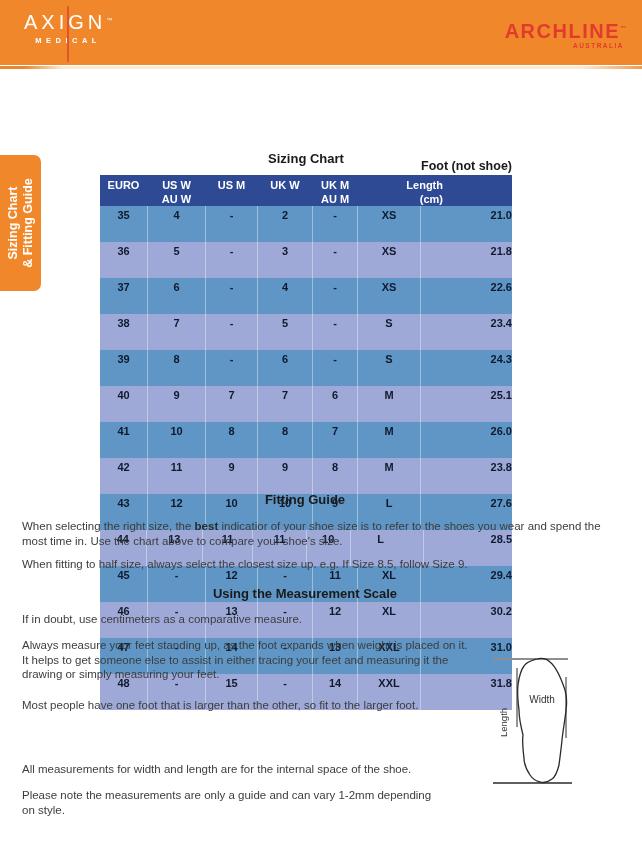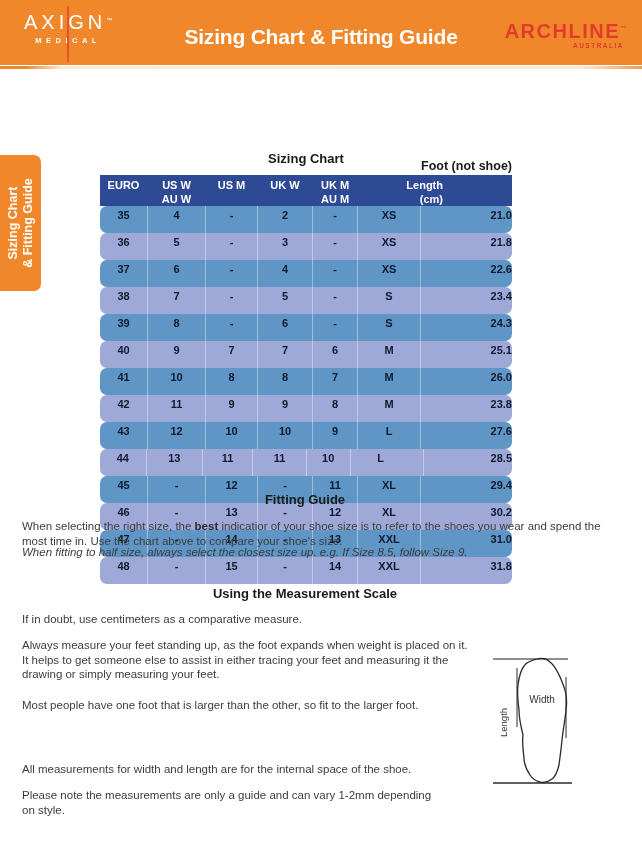--- a/index.html
+++ b/index.html
@@ -48,21 +48,21 @@
   }
   
   .sizing-table{position:absolute;left:100px;top:175px;width:412px;}
   .thead{display:flex;background:#2E4A94;height:31px;}
   .th{
     box-sizing:border-box;color:#fff;font-weight:bold;font-size:11px;
     line-height:13.5px;text-align:center;padding-top:4px;
   }
   .thead .th + .th{border-left:1px solid #2E4A94;}
   .th:last-child{text-align:right;padding-right:6px;}
-  .tr{display:flex;height:27px;border-radius:7px;}
+  .tr{display:flex;height:36px;}
   .tr.dark{background:#5F96C5;}
   .tr.light{background:#9FA9D8;}
   .td{
     box-sizing:border-box;font-size:11px;font-weight:bold;color:#101a2e;
     text-align:center;line-height:19px;
   }
   .tr .td + .td{border-left:1px solid rgba(255,255,255,0.38);}
   .td:last-child{text-align:right;}
   
   .section-heading{
@@ -78,21 +78,20 @@
 </style>
 </head>
 <body>
 
 <div class="topbar">
   <div class="brand">
     <div class="brand-name"><span>AXIGN</span><span class="brand-tm">™</span></div>
     <div class="brand-sub">MEDICAL</div>
   </div>
   <div class="brand-pin"></div>
-  <div class="doc-title">Sizing Chart &amp; Fitting Guide</div>
   <div class="partner">
     <div class="partner-name"><span>ARCHLINE</span><span class="partner-tm">™</span></div>
     <div class="partner-sub">AUSTRALIA</div>
   </div>
 </div>
 <div class="under-line"></div>
 
 <div class="side-tab">
   <div class="side-tab-text">
     <div>Sizing Chart</div>
@@ -252,21 +251,21 @@
         <div class="td" style="width: 55px;">-</div>
         <div class="td" style="width: 45px;">14</div>
         <div class="td" style="width: 63px;">XXL</div>
         <div class="td" style="width: 92px;">31.8</div>
       </div>
     </div>
 </div>
 
 <div class="section-heading" style="top:492px;">Fitting Guide</div>
 <div class="para" style="top:519px;width:602px;"><span>When selecting the right size, the </span><b>best</b><span> indicatior of your shoe size is to refer to the shoes you wear and spend the most time in. Use the chart above to compare your shoe's size.</span></div>
-<div class="para" style="top:545px;width:602px;font-style:italic;">When fitting to half size, always select the closest size up. e.g. If Size 8.5, follow Size 9.</div>
+<div class="para" style="top:557px;width:602px;">When fitting to half size, always select the closest size up. e.g. If Size 8.5, follow Size 9.</div>
 
 <div class="section-heading" style="top:586px;">Using the Measurement Scale</div>
 <div class="para" style="top:612px;width:602px;">If in doubt, use centimeters as a comparative measure.</div>
 <div class="para" style="top:638px;width:452px;">Always measure your feet standing up, as the foot expands when weight is placed on it. It helps to get someone else to assist in either tracing your feet and measuring it the drawing or simply measuring your feet.</div>
 <div class="para" style="top:698px;width:602px;">Most people have one foot that is larger than the other, so fit to the larger foot.</div>
 <div class="para" style="top:762px;width:602px;">All measurements for width and length are for the internal space of the shoe.</div>
 <div class="para" style="top:788px;width:418px;">Please note the measurements are only a guide and can vary 1-2mm depending on style.</div>
 
 <svg class="foot-diagram" viewBox="0 0 105 150">
   <line x1="8" y1="14" x2="83" y2="14" stroke="#8f8f8f" stroke-width="2"></line>

